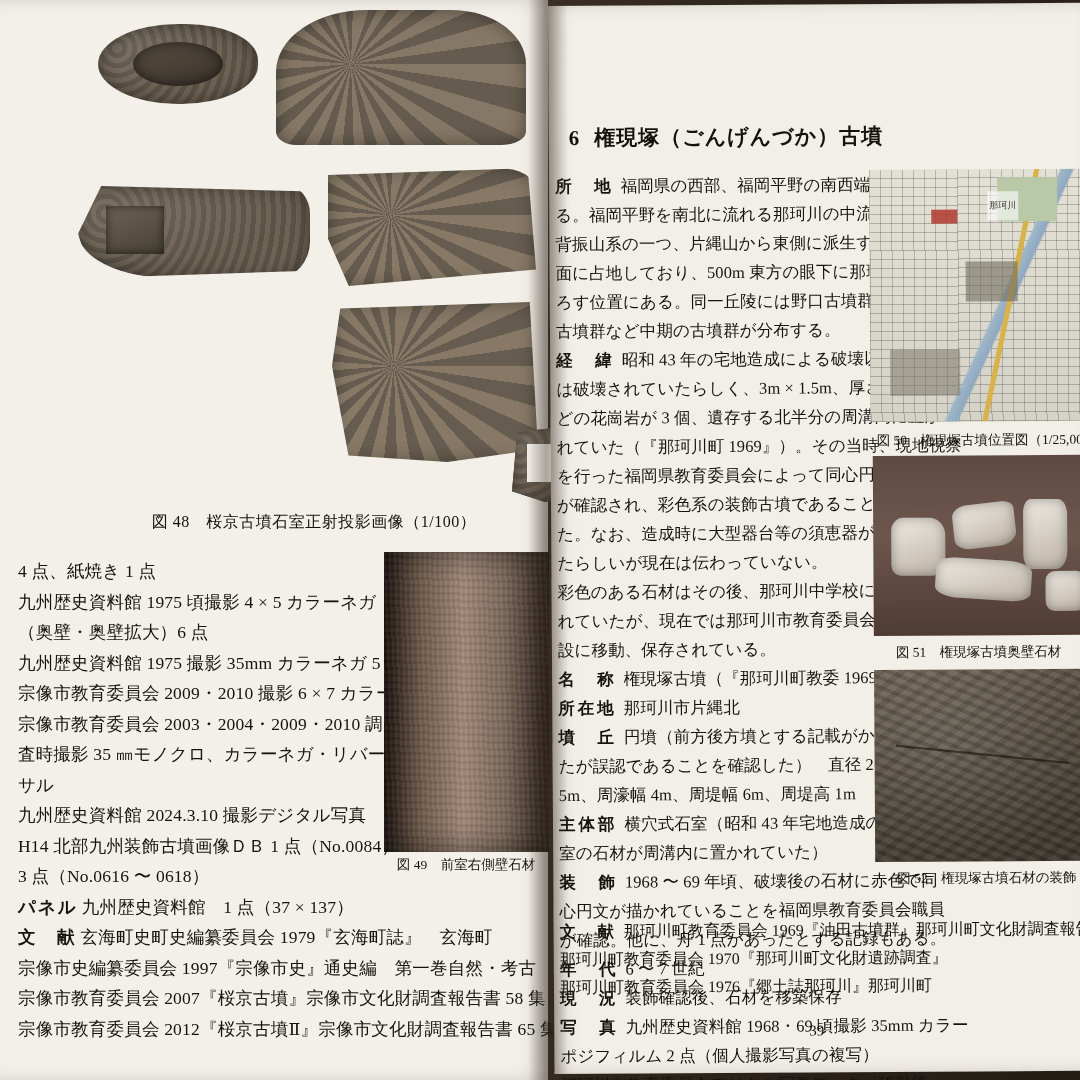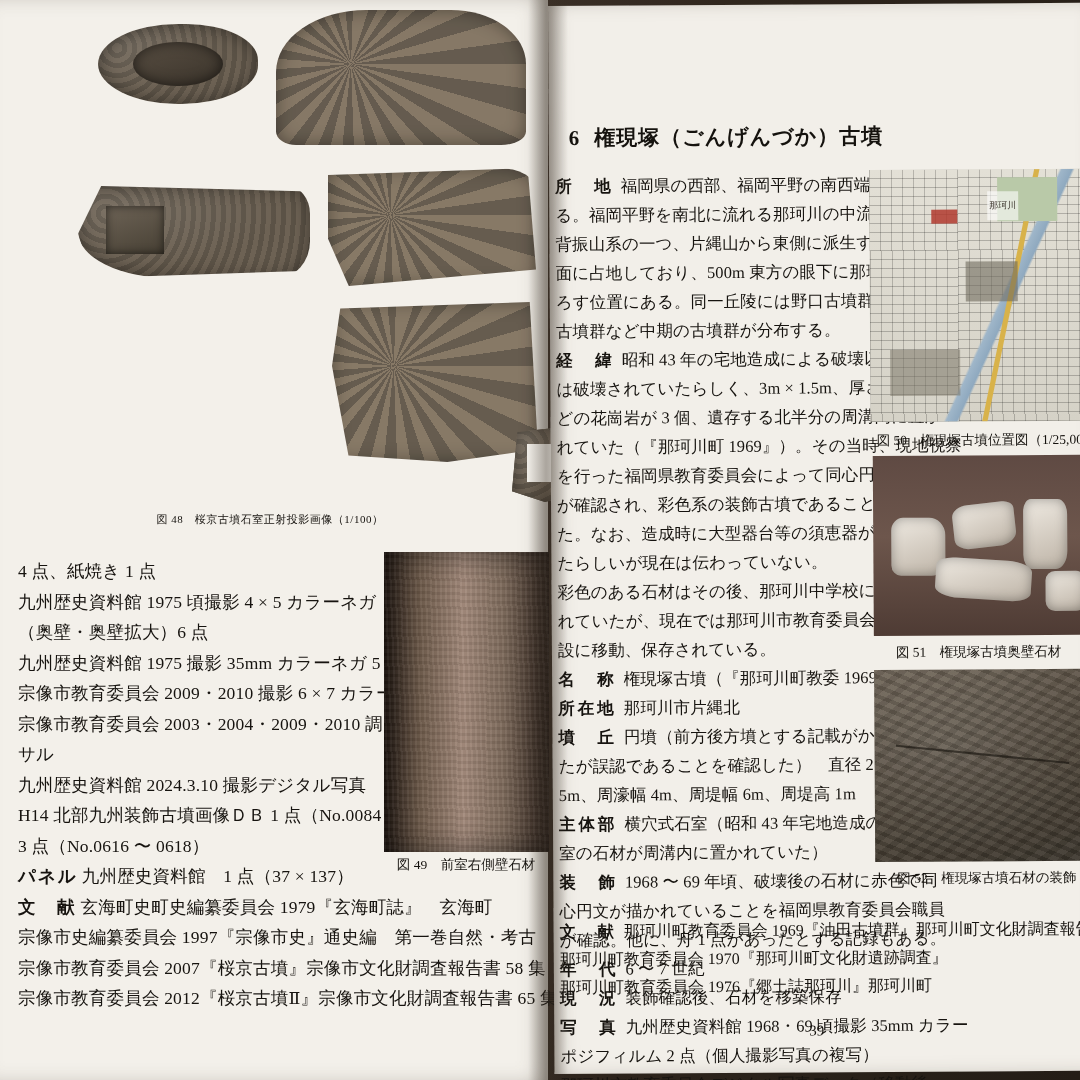--- a/index.html
+++ b/index.html
@@ -123,23 +123,24 @@
   #st6 .hole {
     position: absolute; left: 22%; top: 24%; width: 52%; height: 50%;
     background: #efece6;
   }
   .fig48-caption {
     position: absolute;
     left: 0;
     top: 512px;
     width: 540px;
     text-align: center;
-    font-size: 11px;
+    font-size: 16px;
     color: #14110d;
     letter-spacing: 0.5px;
+    padding-left: 44px;
   }
   
   .left-text {
     position: absolute;
     left: 18px;
     top: 556px;
     width: 512px;
     font-size: 17.5px;
     line-height: 30.5px;
     color: #16130f;
@@ -366,20 +367,21 @@
     </div>
     <div class="fig48-caption">図 48　桜京古墳石室正射投影画像（1/100）</div>
 
     <div class="left-text">
       <div class="row">4 点、紙焼き 1 点</div>
       <div class="row">九州歴史資料館 1975 頃撮影 4 × 5 カラーネガ</div>
       <div class="row">（奥壁・奥壁拡大）6 点</div>
       <div class="row">九州歴史資料館 1975 撮影 35mm カラーネガ 5 点</div>
       <div class="row">宗像市教育委員会 2009・2010 撮影 6 × 7 カラー</div>
       <div class="row">宗像市教育委員会 2003・2004・2009・2010 調</div>
+      <div class="row">査時撮影 35 ㎜モノクロ、カラーネガ・リバー</div>
       <div class="row">サル</div>
       <div class="row">九州歴史資料館 2024.3.10 撮影デジタル写真</div>
       <div class="row">H14 北部九州装飾古墳画像ＤＢ 1 点（No.0084）・</div>
       <div class="row">3 点（No.0616 〜 0618）</div>
       <div class="row">
         <span class="lbl">パネル</span><span>九州歴史資料館　1 点（37 × 137）</span>
       </div>
       <div class="row">
         <span class="lbl">文　献</span><span>玄海町史町史編纂委員会 1979『玄海町誌』　玄海町</span>
       </div>

